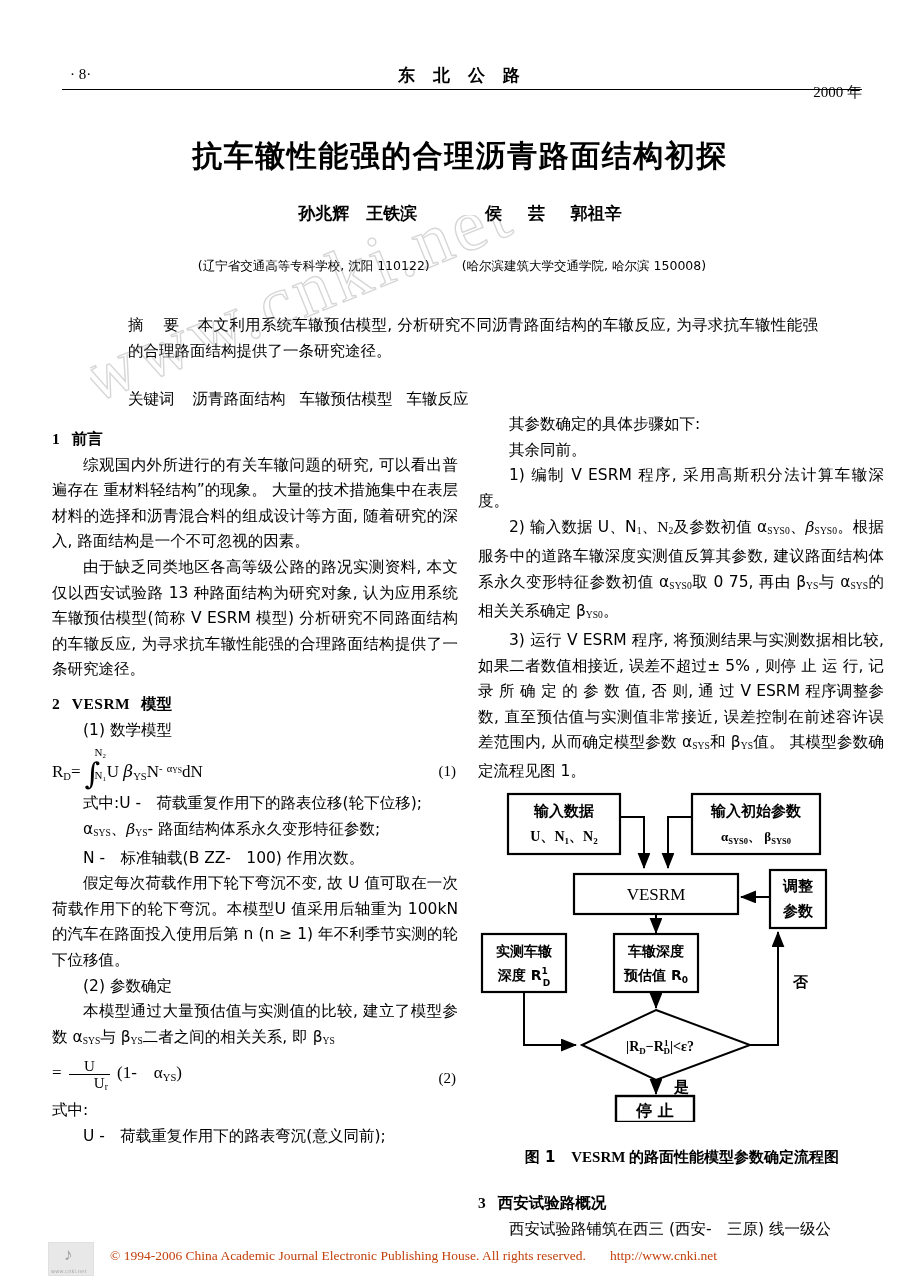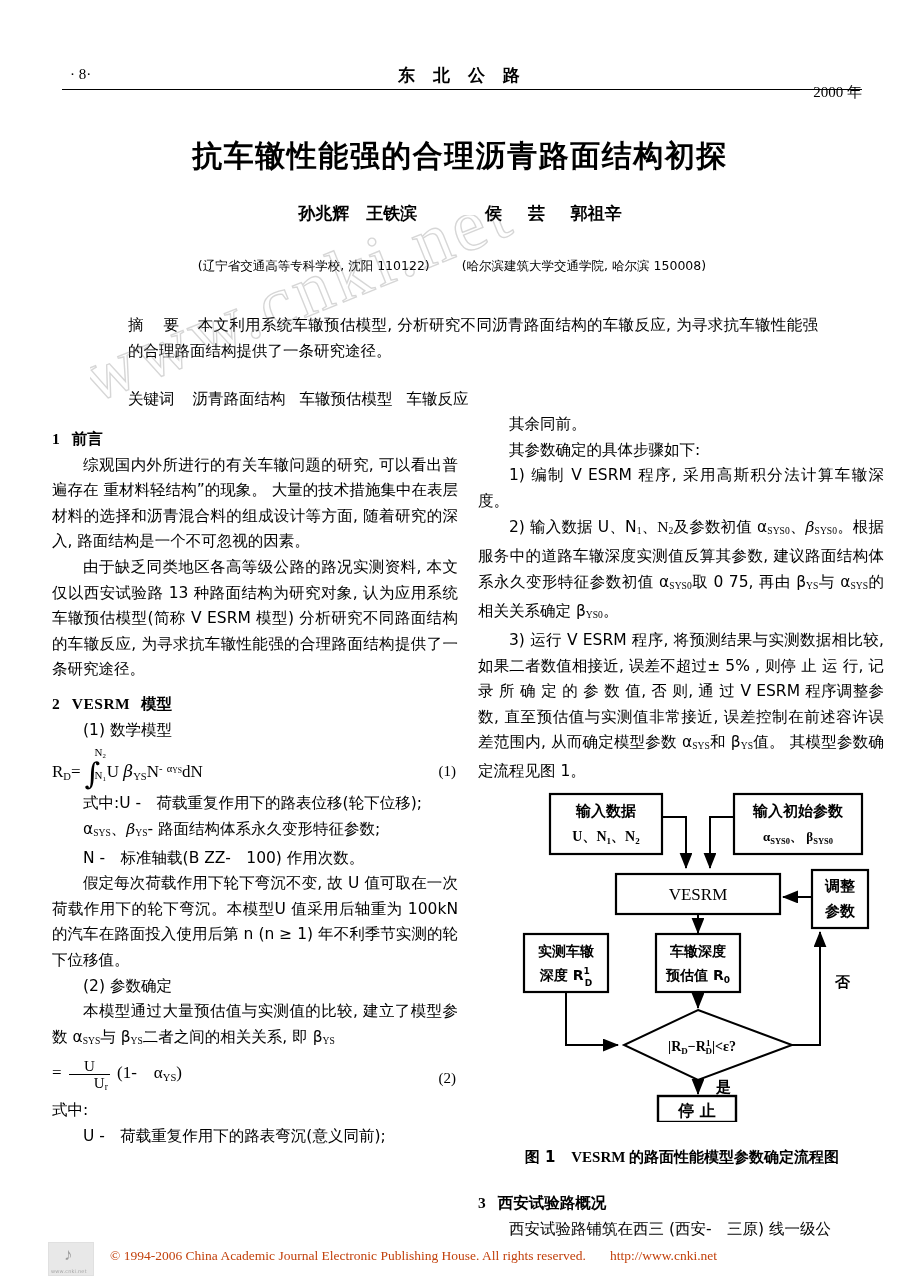--- a/index.html
+++ b/index.html
@@ -92,21 +92,21 @@
     font-family:"DejaVu Serif",serif;
   }
   .lim{display:inline-block;vertical-align:-2px;font-size:11px;line-height:11px;text-align:left;margin:0 1px 0 -6px;}
   .lim b{display:block;font-weight:normal;}
   .lim .up{margin-bottom:9px;}
   .frac{display:inline-block;vertical-align:-10px;text-align:center;margin:0 3px;}
   .frac .nu{display:block;font-size:15px;padding:0 2px;border-bottom:1.2px solid #000;line-height:16px;}
   .frac .de{display:block;font-size:15px;line-height:17px;padding:0 2px;margin-left:23px;}
 
   
-  .figwrap{position:absolute;left:502px;top:792px;width:408px;height:330px;}
+  .figwrap{position:absolute;left:460px;top:792px;width:408px;height:330px;}
   .figcap{
     position:absolute;left:478px;top:1148px;width:408px;text-align:center;
     font-size:15px;font-weight:bold;
   }
   .figcap .en{font-family:"Liberation Serif",serif;}
 
   
   .footer{
     position:absolute;left:48px;top:1246px;width:840px;height:30px;
   }
@@ -215,22 +215,22 @@
         <span>(1-　α</span><sub class="lat">YS</sub><span class="lat">)</span>
       </span>
       <span class="fno">(2)</span>
     </div>
 
     <p>式中:</p>
     <p class="ind">U -　荷载重复作用下的路表弯沉(意义同前);</p>
   </div>
 
   <div class="col colR">
+    <p class="ind">其参数确定的具体步骤如下:</p>
     <p class="ind">其余同前。</p>
-    <p class="ind">其参数确定的具体步骤如下:</p>
     <p class="ind">1) 编制 V ESRM 程序, 采用高斯积分法计算车辙深度。</p>
 
     <p class="ind">
       <span>2) 输入数据 U、N</span><sub class="lat">1</sub>、<span class="lat">N</span><sub class="lat">2</sub><span>及参数初值 α</span><sub class="lat">SYS0</sub>、<span class="gk">β</span><sub class="lat">SYS0</sub>。<span>根据服务中的道路车辙深度实测值反算其参数, 建议路面结构体系永久变形特征参数初值 α</span><sub class="lat">SYS0</sub><span>取 0 75, 再由 β</span><sub class="lat">YS</sub><span>与 α</span><sub class="lat">SYS</sub><span>的相关关系确定 β</span><sub class="lat">YS0</sub>。
     </p>
 
     <p class="ind">
       <span>3) 运行 V ESRM 程序, 将预测结果与实测数据相比较, 如果二者数值相接近, 误差不超过± 5% , 则停 止 运 行, 记 录 所 确 定 的 参 数 值, 否 则, 通 过 V ESRM 程序调整参数, 直至预估值与实测值非常接近, 误差控制在前述容许误差范围内, 从而确定模型参数 α</span><sub class="lat">SYS</sub><span>和 β</span><sub class="lat">YS</sub><span>值。 其模型参数确定流程见图 1。</span>
     </p>
   </div>

